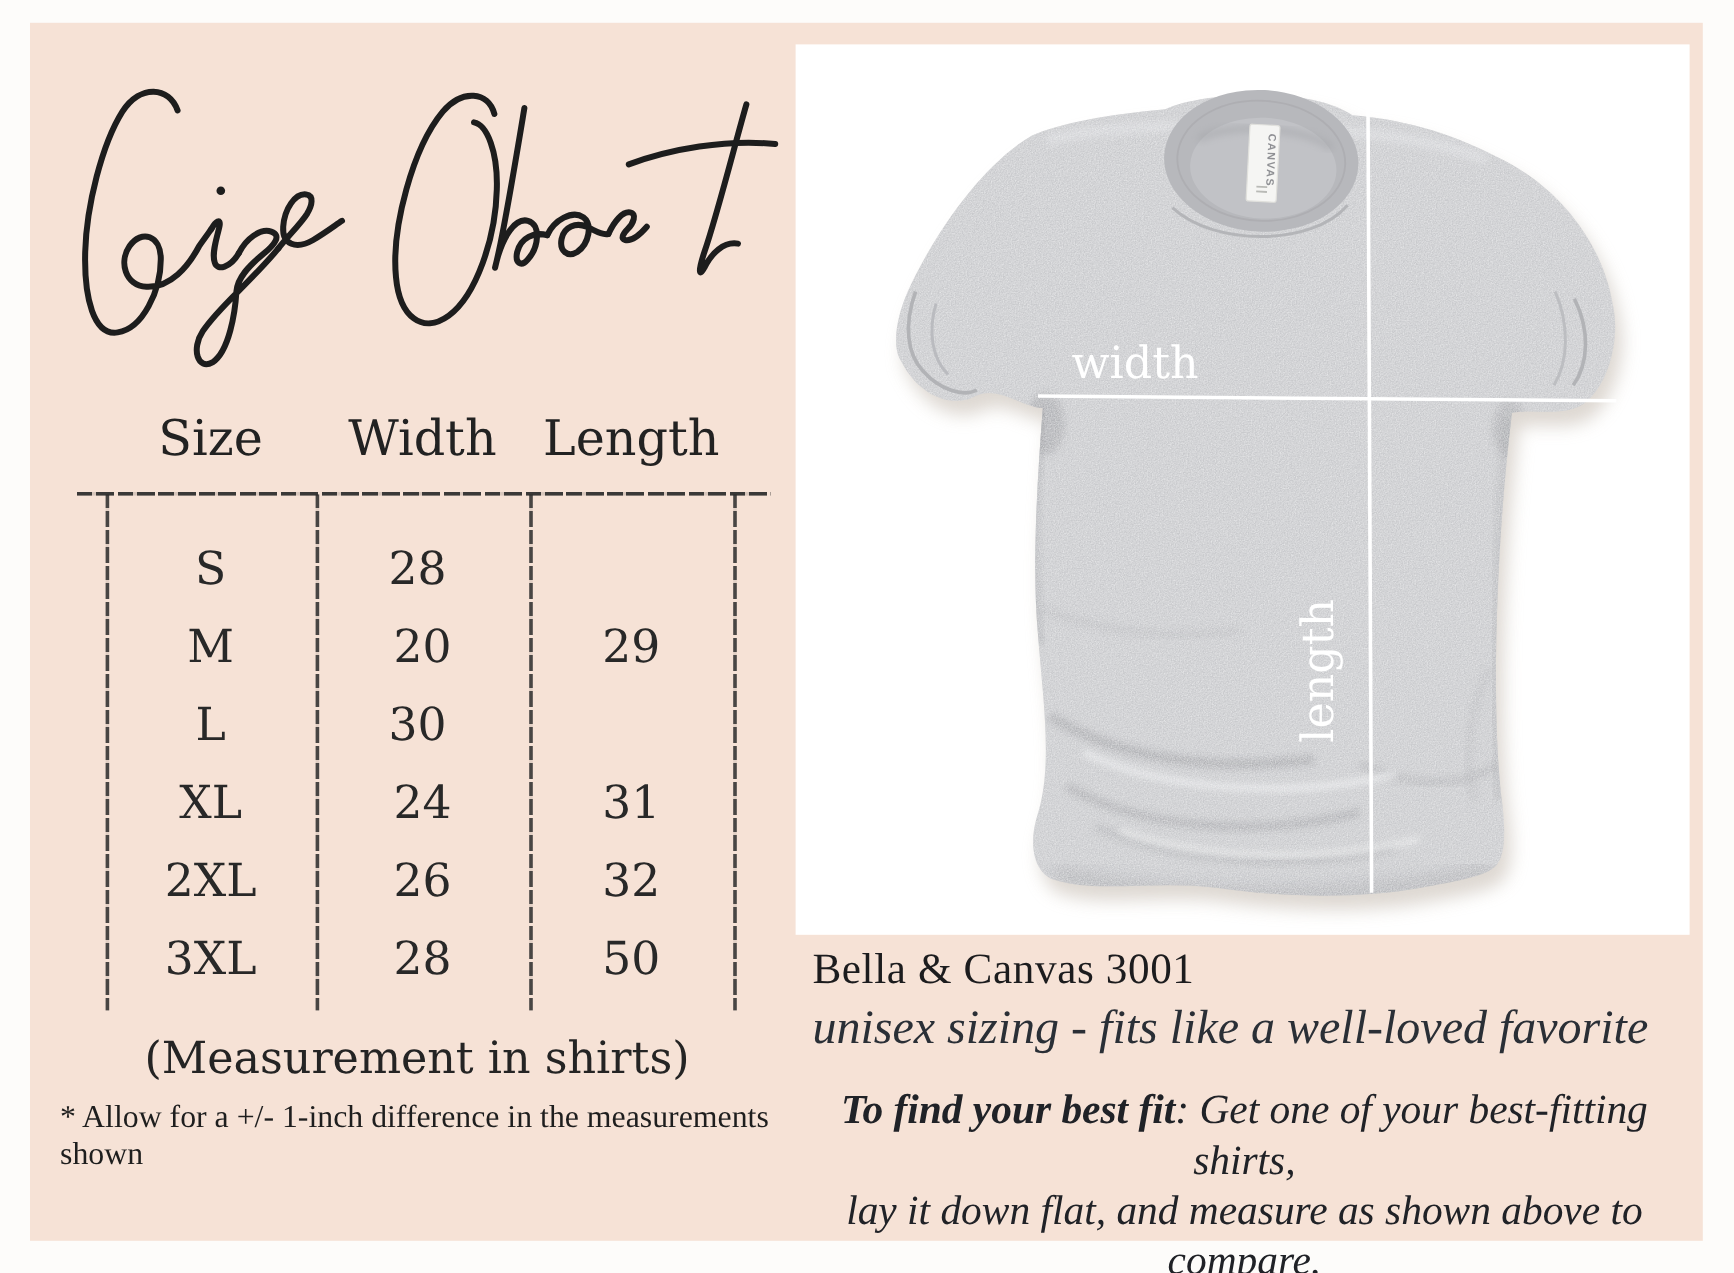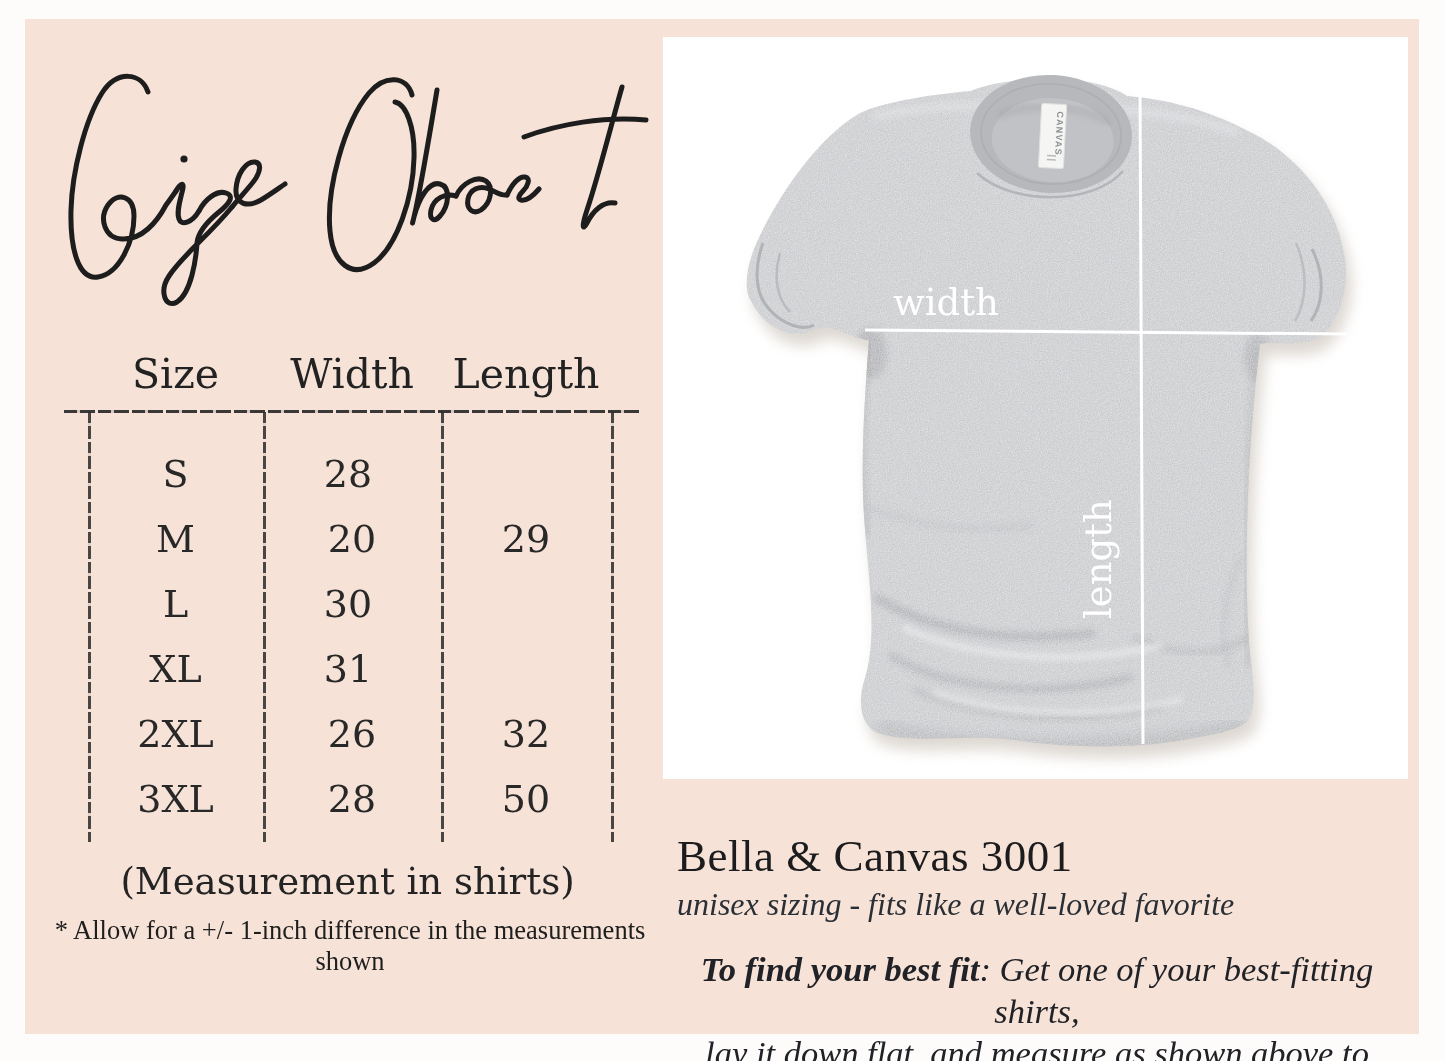--- a/index.html
+++ b/index.html
@@ -11,46 +11,46 @@
   }
   .abs{position:absolute;}
   .sr-only{position:absolute;width:1px;height:1px;overflow:hidden;clip:rect(0 0 0 0);white-space:nowrap;}
 
   .panel{left:25px;top:19px;width:1394px;height:1015px;background:#f6e2d6;}
 
   .title-svg{left:45px;top:50px;width:620px;height:260px;}
   .title-svg path{fill:none;stroke:#1d1d1d;stroke-width:5;stroke-linecap:round;stroke-linejoin:round;}
 
   
-  .thead{left:88px;top:345px;width:523px;height:58px;display:flex;align-items:center;}
+  .thead{left:88px;top:345px;width:523px;height:58px;display:flex;align-items:flex-start;}
   .thead span{display:block;text-align:center;font-size:41px;line-height:1;color:#222;}
   .col1{width:175px;} .col2{width:178px;} .col3{width:170px;}
 
   .hline{left:64px;top:410px;width:578px;height:3px;
     background:repeating-linear-gradient(90deg,rgba(42,42,42,.92) 0 13px,rgba(42,42,42,.15) 13px 16px,rgba(42,42,42,.92) 16px 31px,rgba(42,42,42,0) 31px 34px);}
   .vline{top:412px;width:3px;height:430px;
     background:repeating-linear-gradient(180deg,rgba(42,42,42,.85) 0 11px,rgba(42,42,42,.1) 11px 14px,rgba(42,42,42,.85) 14px 27px,rgba(42,42,42,0) 27px 30px);}
   .v1{left:88px;} .v2{left:263px;} .v3{left:441px;} .v4{left:611px;}
 
   .tbody{left:88px;top:412px;width:523px;height:430px;padding-top:0;}
   .trow{display:flex;height:65px;}
   .trow:first-child{margin-top:30px;}
   .trow span{display:block;text-align:center;font-size:38px;line-height:65px;color:#282828;}
 
   .note{left:60px;top:860px;width:575px;text-align:center;font-size:37px;color:#242424;}
-  .disclaimer{left:50px;top:915px;width:600px;font-family:"Liberation Serif", serif;font-size:26.5px;color:#1e1e1e;text-align:center;}
+  .disclaimer{left:50px;top:915px;width:600px;font-family:"Liberation Serif", serif;font-size:26.5px;color:#1e1e1e;}
 
   
   .photo{left:663px;top:37px;width:745px;height:742px;background:#ffffff;}
   .photo svg{display:block;width:745px;height:742px;}
 
   
   .product{left:663px;top:788px;width:748px;font-family:"Liberation Serif", serif;}
-  .product-name{margin-left:14px;font-size:45px;line-height:1.1;color:#1c1c1e;letter-spacing:.5px;margin-top:44px;}
-  .tagline{margin-left:14px;margin-top:4px;font-size:32px;font-style:italic;color:#2a2f36;}
+  .product-name{margin-left:14px;font-size:36px;line-height:1.1;color:#1c1c1e;letter-spacing:.5px;}
+  .tagline{margin-left:14px;margin-top:4px;font-size:40px;font-style:italic;color:#2a2f36;}
   .tip{margin-top:25px;text-align:center;font-size:34.5px;font-style:italic;color:#202227;line-height:1.22;}
   .tip b{font-weight:bold;}
 </style>
 </head>
 <body>
 
 <div class="abs panel"></div>
 
 <span class="sr-only">Size Chart</span>
 
@@ -89,20 +89,21 @@
     <span class="col1">M</span>
     <span class="col2">20</span>
     <span class="col3">29</span>
   </div>
   <div class="trow">
     <span class="col1">L</span>
     <span class="col3">30</span>
   </div>
   <div class="trow">
     <span class="col1">XL</span>
+    <span class="col2">24</span>
     <span class="col3">31</span>
   </div>
   <div class="trow">
     <span class="col1">2XL</span>
     <span class="col2">26</span>
     <span class="col3">32</span>
   </div>
   <div class="trow">
     <span class="col1">3XL</span>
     <span class="col2">28</span>

